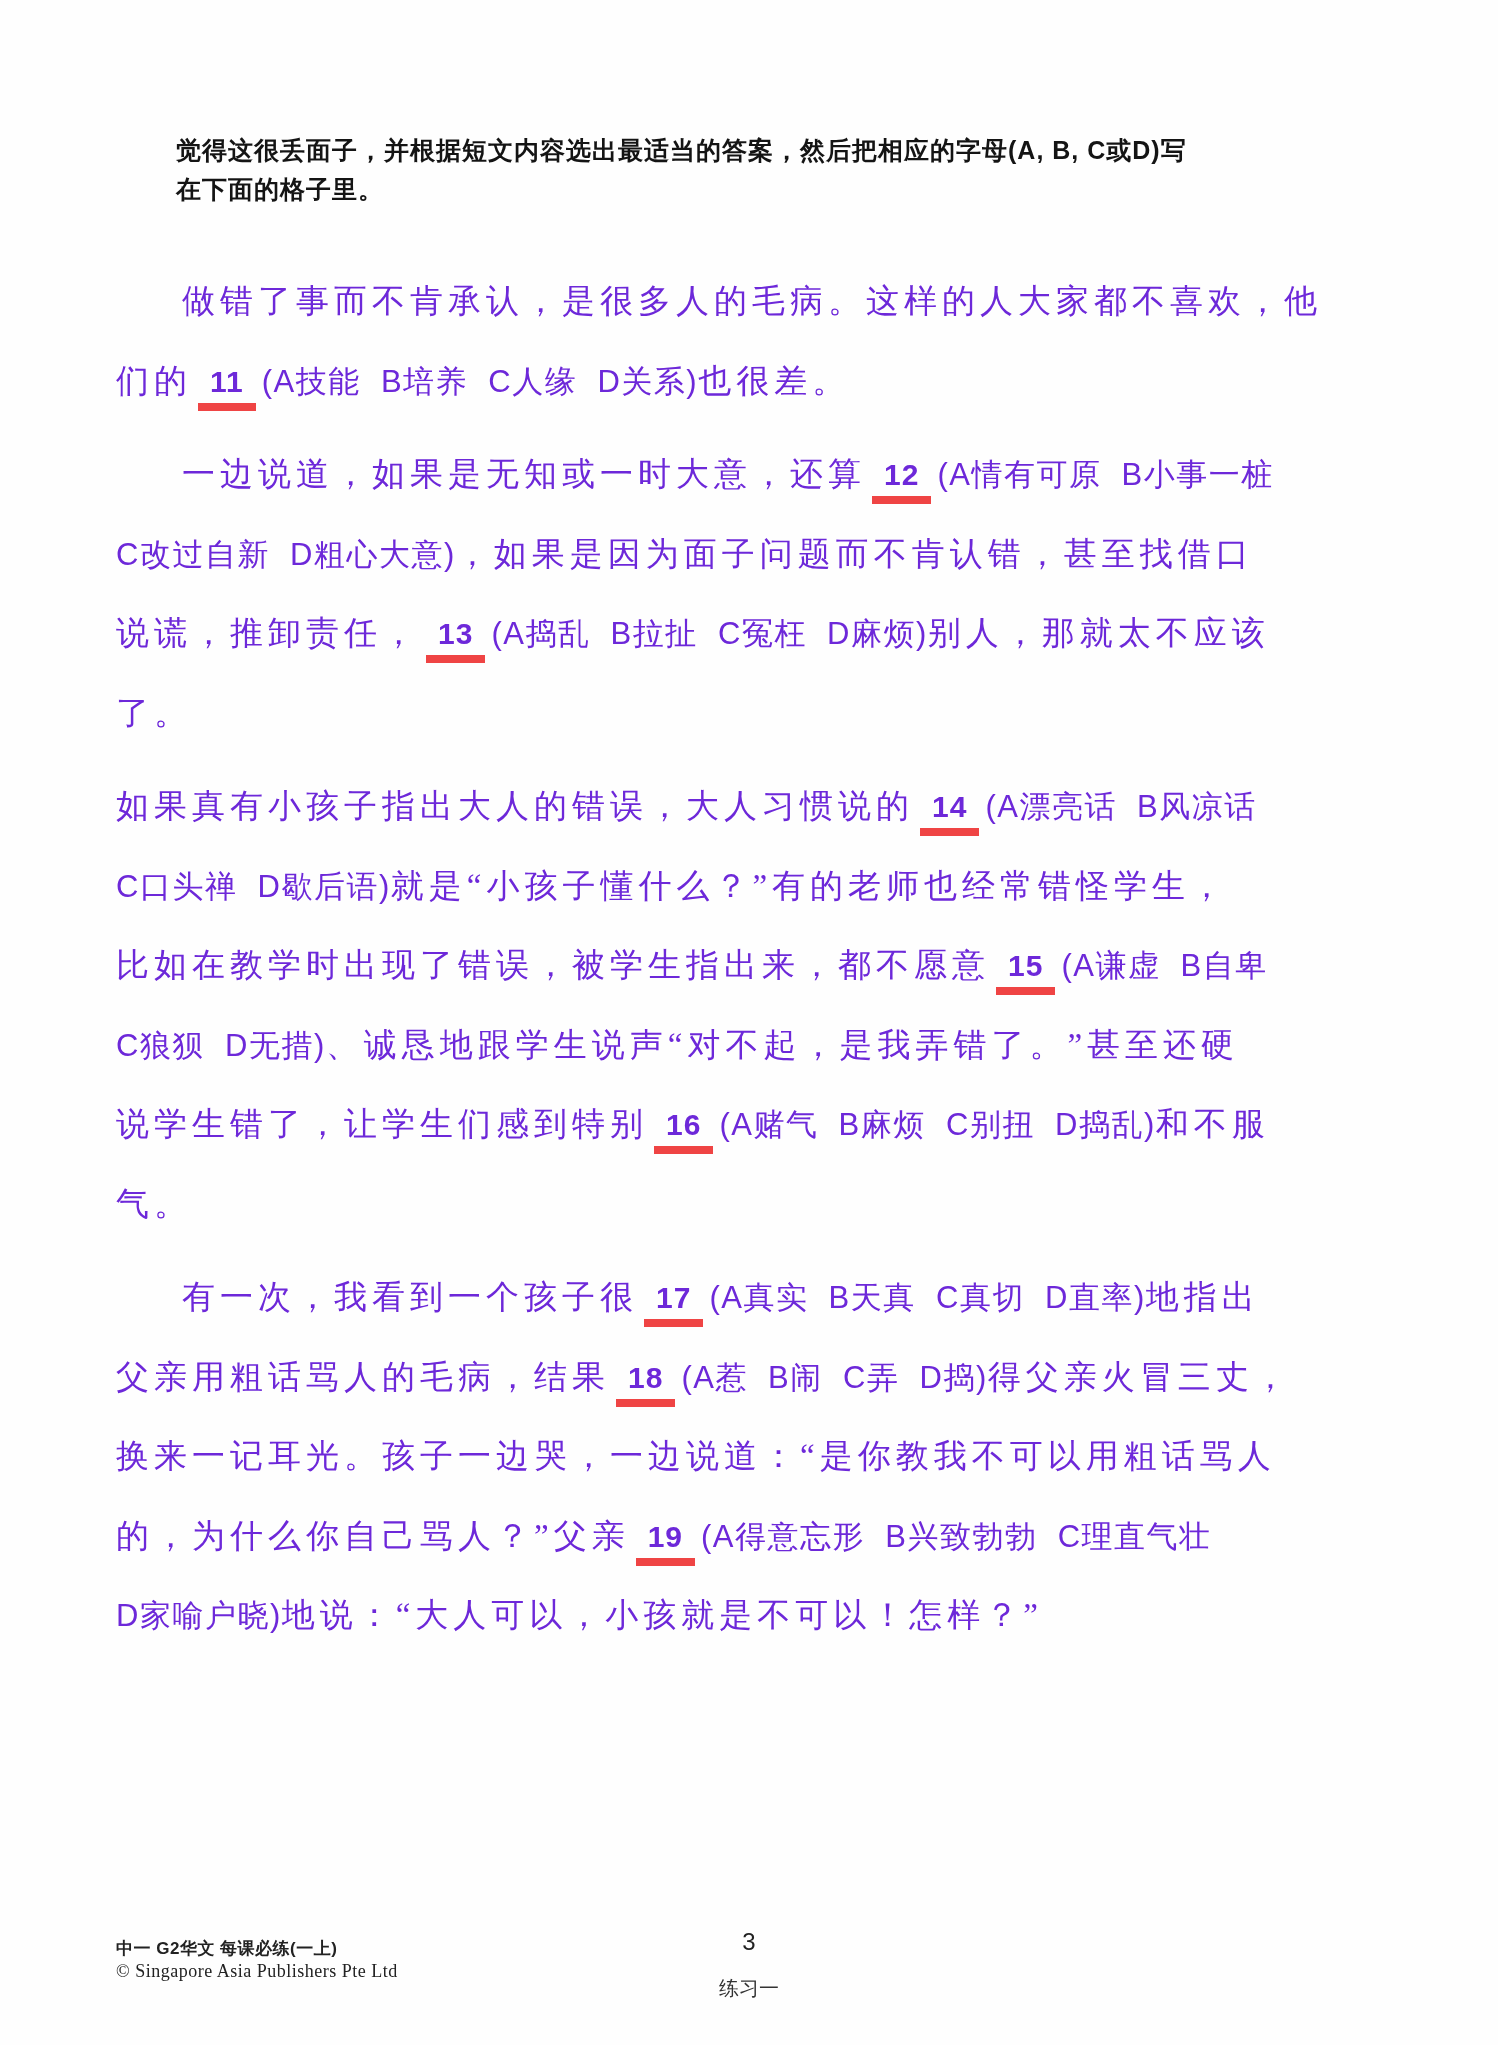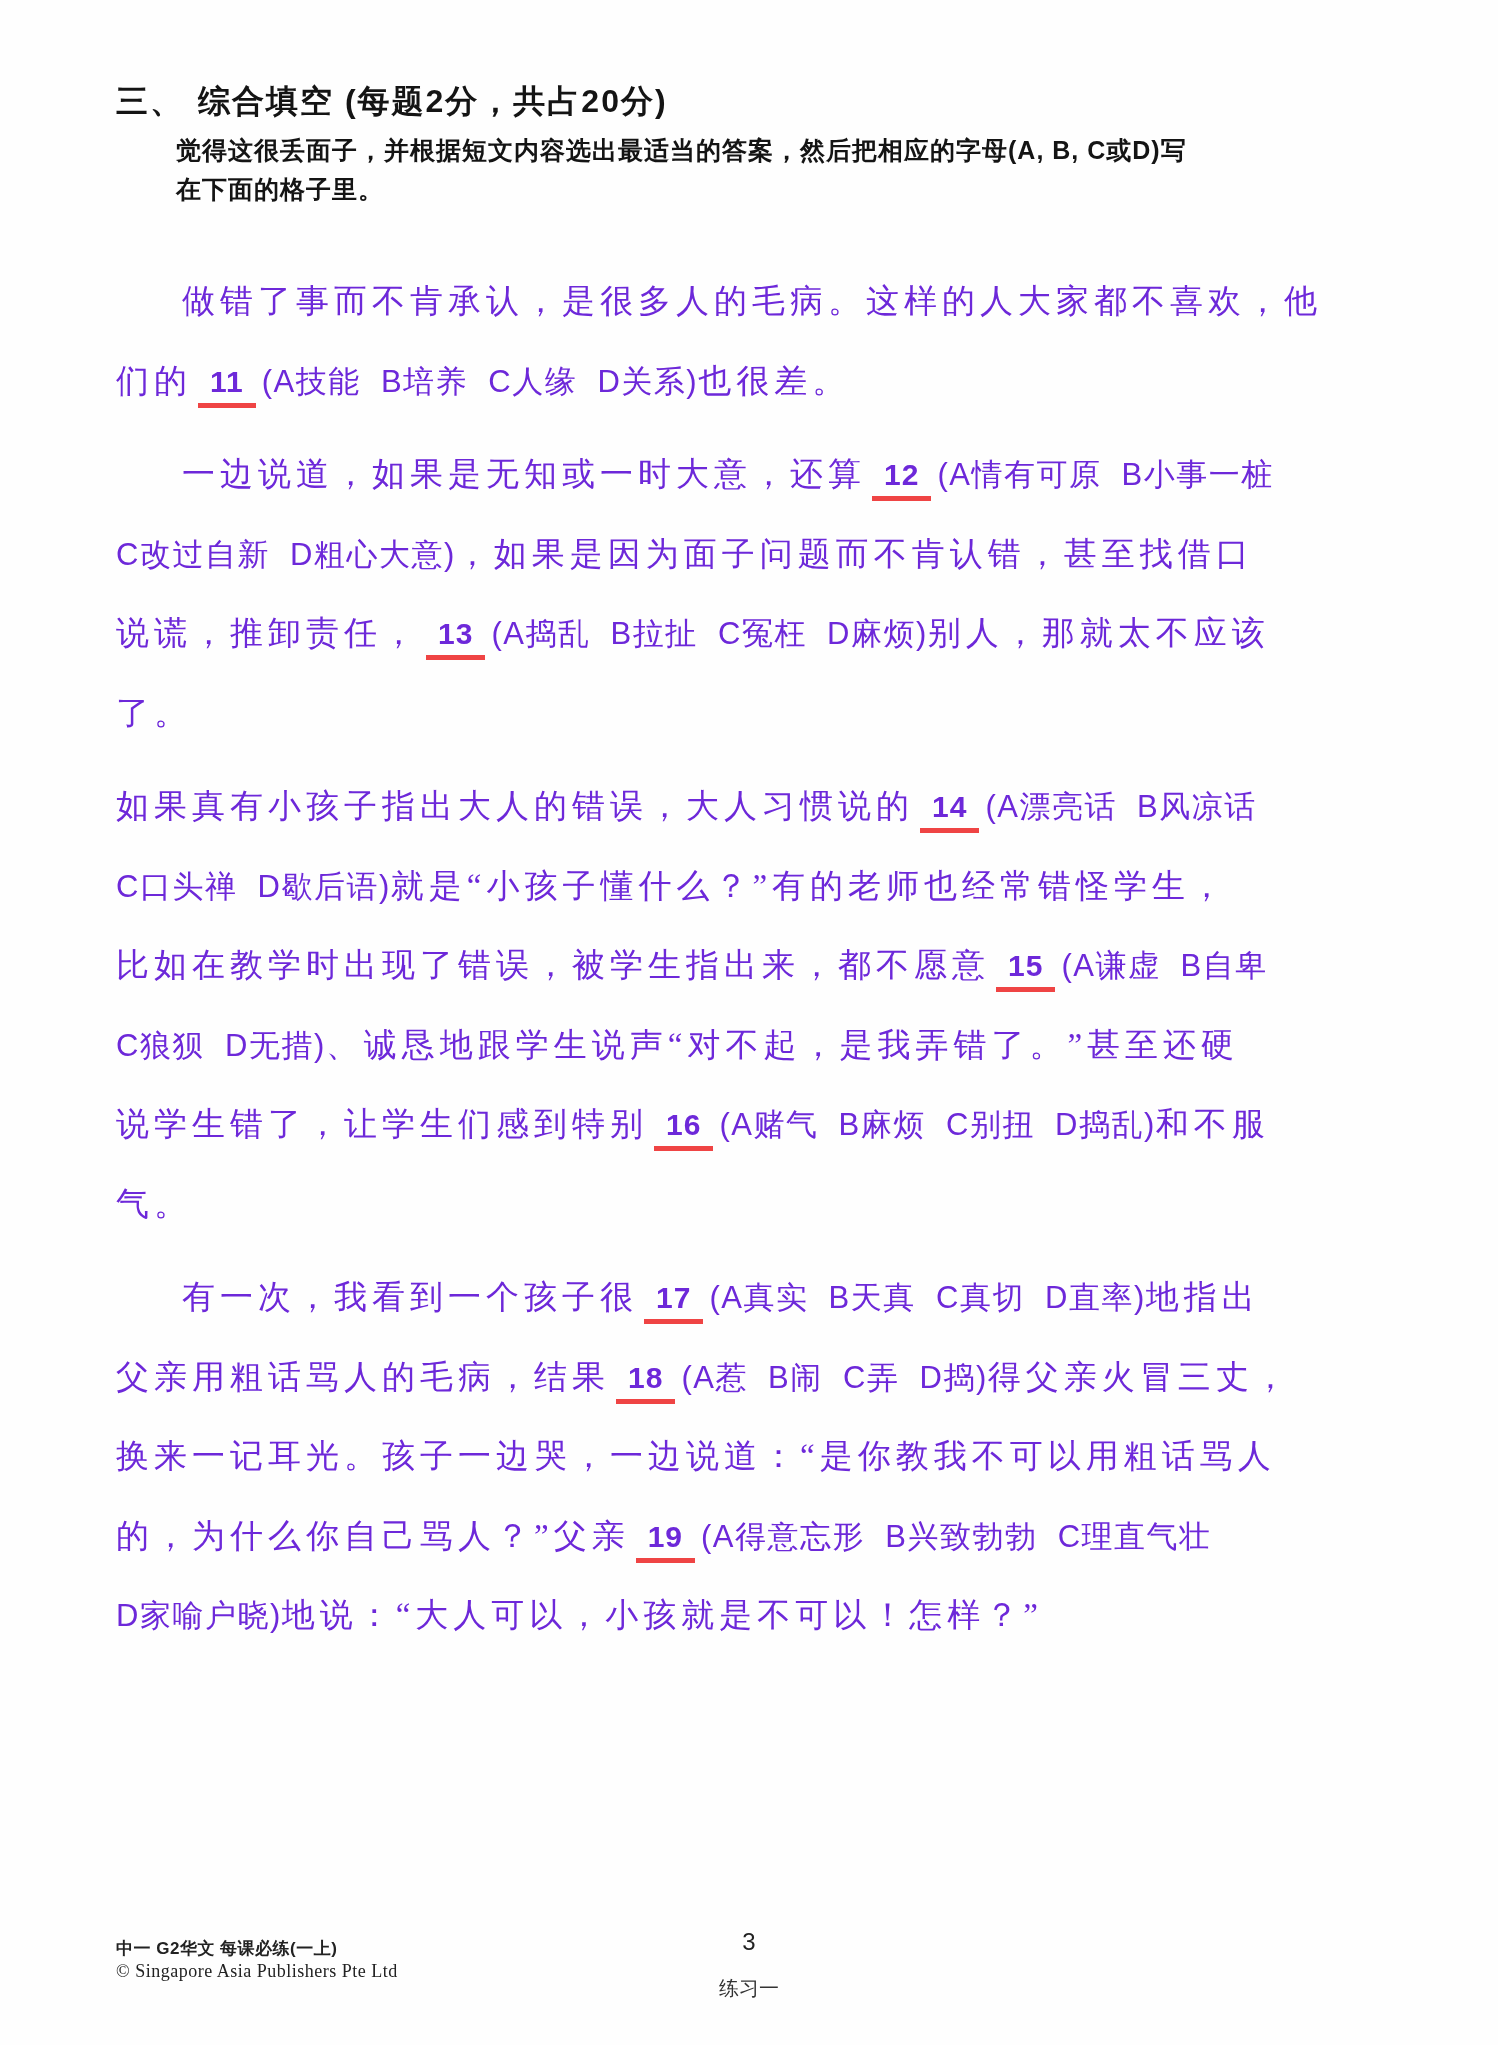--- a/index.html
+++ b/index.html
@@ -40,21 +40,21 @@
     white-space:pre;
   }
   .line.indent{padding-left:66px;}
   .seg-text{}
   .seg-blank{
     display:inline-block;
     font-family:"Liberation Sans","DejaVu Sans",sans-serif;
     font-weight:700;font-size:30px;
     letter-spacing:1px;
     line-height:40px;
-    border-bottom:5px solid #ef4444;
+    border-bottom:8px solid #ef4444;
     padding:0 12px 1px 12px;
     margin:0 6px;
   }
   .seg-options{
     font-family:"Liberation Sans","DejaVu Sans",sans-serif;
     letter-spacing:1.5px;
     font-size:31px;
   }
   
   .footer-left{
@@ -79,23 +79,20 @@
   .footer-center .exercise{
     font-family:"Liberation Serif","DejaVu Serif",serif;
     font-size:20px;color:#333;margin-top:19px;
   }
 </style>
 </head>
 <body>
 
 <div class="page">
 
-  <div class="heading">
-    <span class="h-num">三、</span><span>综合填空 (每题2分，共占20分)</span>
-  </div>
 
   <div class="instructions">
       <div class="instr-line">觉得这很丢面子，并根据短文内容选出最适当的答案，然后把相应的字母(A, B, C或D)写</div>
       <div class="instr-line">在下面的格子里。</div>
     </div>
 
   <div class="passage">
       <div class="para">
         <div class="line indent"><span class="seg-text">做错了事而不肯承认，是很多人的毛病。这样的人大家都不喜欢，他</span></div>
         <div class="line"><span class="seg-text">们的</span><span class="seg-blank">11</span><span class="seg-options">(A技能  B培养  C人缘  D关系)</span><span class="seg-text">也很差。</span></div>

